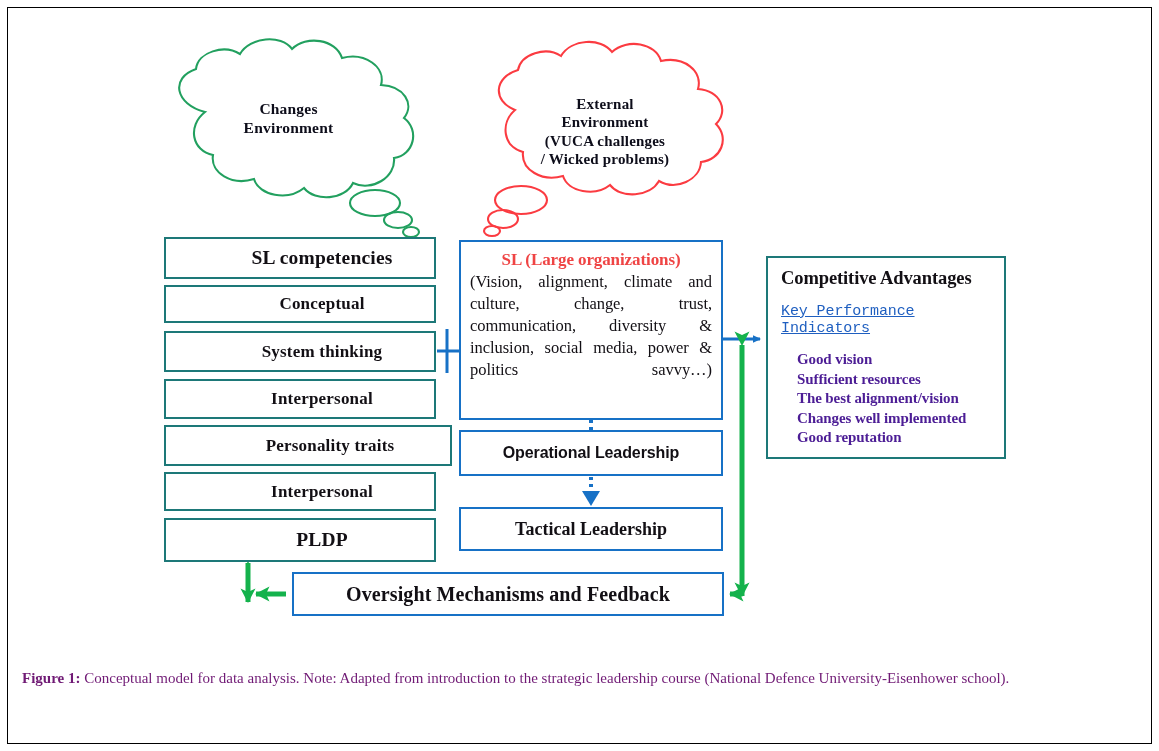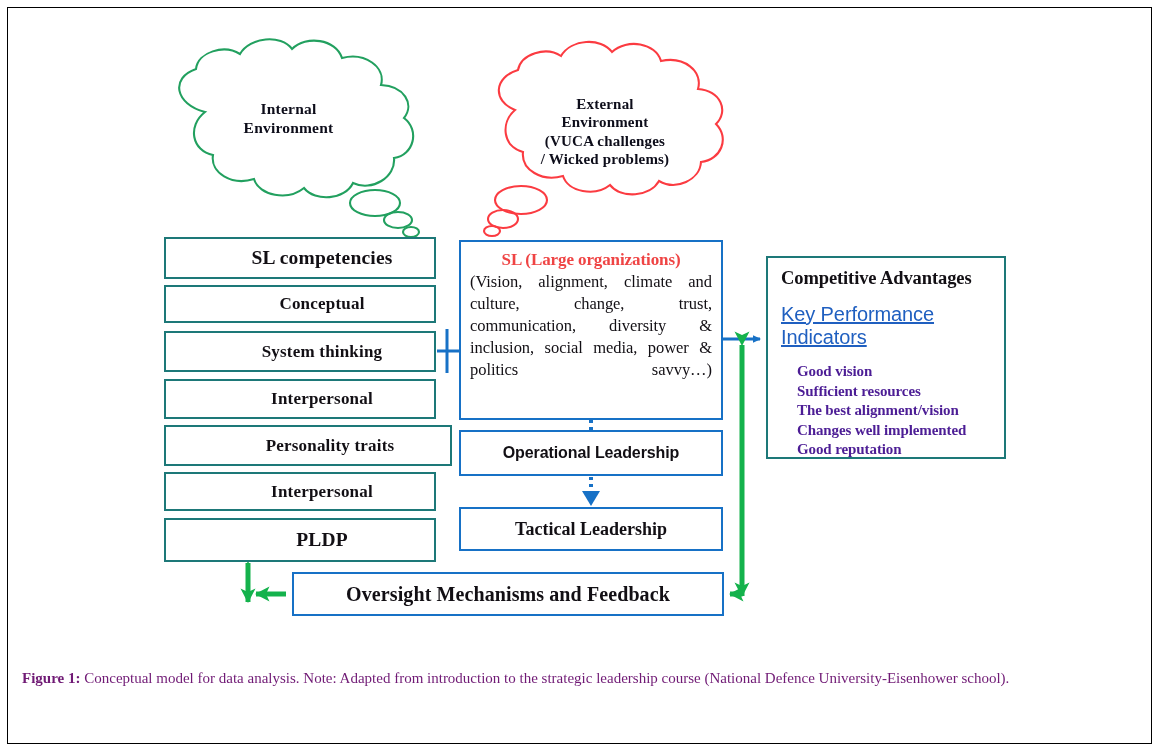--- a/index.html
+++ b/index.html
@@ -137,23 +137,23 @@
     display: block;
     font-family: "Liberation Serif", serif;
     font-weight: bold;
     font-size: 18.5px;
     color: #120f14;
     letter-spacing: -0.1px;
   }
   #kpi-heading {
     display: block;
     margin-top: 14px;
-    font-family: Liberation Sans, sans-serif;
+    font-family: Liberation Mono, monospace;
     font-weight: normal;
-    font-size: 20px;
+    font-size: 15px;
     color: #1f5fc0;
     text-decoration: underline;
     letter-spacing: -0.1px;
   }
   #kpi-list {
     display: block;
     margin-top: 13px;
     padding-left: 16px;
   }
   .kpi-item {
@@ -267,21 +267,21 @@
 
     <g>
       <path d="M248,563 L248,602" stroke="#14b24c" stroke-width="5" fill="none" marker-start="url(#green-arrow)" marker-end="url(#green-arrow)"></path>
     </g>
     <g>
       <path d="M286,594 L256,594" stroke="#14b24c" stroke-width="5" fill="none" marker-end="url(#green-arrow)"></path>
     </g>
   </svg>
 
   <div id="internal-cloud-label" class="cloud-label">
-    <div>Internal</div>
+    <div>Changes</div>
     <div>Environment</div>
   </div>
 
   <div id="external-cloud-label" class="cloud-label">
     <div>External</div>
     <div>Environment</div>
     <div>(VUCA challenges</div>
     <div>/ Wicked problems)</div>
   </div>
 

